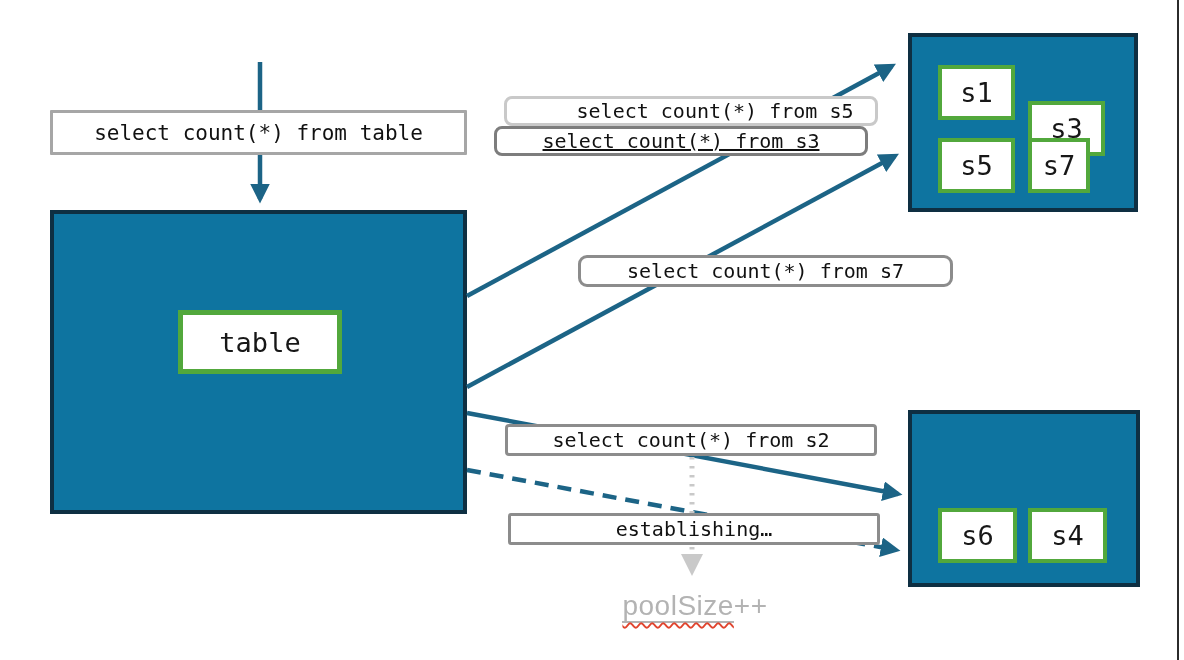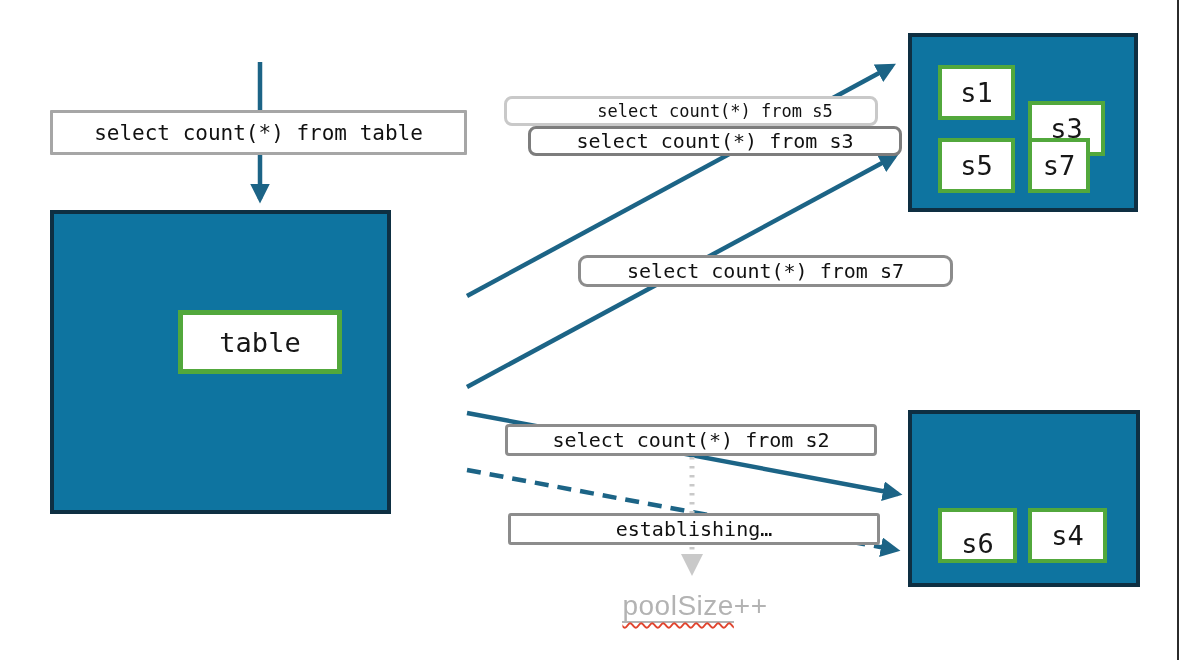--- a/index.html
+++ b/index.html
@@ -18,22 +18,22 @@
     font-size:27px;color:#171717;
   }
   .tile.big-border{border-width:5px;}
   
   .qlabel{
     position:absolute;background:#ffffff;box-sizing:border-box;
     display:flex;align-items:center;justify-content:center;
     color:#111;z-index:3;
   }
   .q-table{left:50px;top:110px;width:417px;height:45px;border:3px solid var(--label-border-mid);border-radius:1px;font-size:21px;}
-  .q-s5{left:504px;top:96px;width:374px;height:30px;border:3px solid var(--label-border-light);border-radius:8px;font-size:17px;padding-left:48px;}
-  .q-s3{left:528px;top:126px;width:374px;height:30px;border:3px solid var(--label-border-dark);border-radius:8px;font-size:20px;}
+  .q-s5{left:504px;top:96px;width:374px;height:30px;border:3px solid var(--label-border-light);border-radius:8px;font-size:20px;padding-left:48px;}
+  .q-s3{left:494px;top:126px;width:374px;height:30px;border:3px solid var(--label-border-dark);border-radius:8px;font-size:20px;text-decoration:underline;}
   .q-s7{left:578px;top:255px;width:375px;height:32px;border:3px solid var(--label-border-gray);border-radius:9px;font-size:20px;}
   .q-s2{left:505px;top:424px;width:372px;height:32px;border:3px solid var(--label-border-gray);border-radius:4px;font-size:20px;}
   .q-est{left:508px;top:513px;width:372px;height:32px;border:3px solid var(--label-border-gray);border-radius:3px;font-size:20px;}
   
   #arrow-layer{position:absolute;left:0;top:0;z-index:2;}
   .arrow{stroke:var(--arrow);stroke-width:4.5;fill:none;}
   .arrow-dashed{stroke-dasharray:14 9;}
   .dotted-gray{stroke:var(--dotted-arrow-gray);stroke-width:5;stroke-dasharray:2.5 6.5;fill:none;}
   .mk-teal{fill:var(--arrow);}
   .mk-gray{fill:var(--dotted-arrow-gray);}
@@ -44,21 +44,21 @@
     font-size:28px;color:var(--pool-text-gray);letter-spacing:0.5px;
   }
   #pool-size .misspelled{
     border-bottom:2px solid var(--pool-text-gray);
     text-decoration:underline wavy var(--squiggle-red);
     text-decoration-thickness:2px;text-underline-offset:7px;
   }
   
   #slide-edge{position:absolute;top:0;right:5px;width:2px;height:660px;background:var(--edge-line);z-index:1;}
   
-  #table-box{left:50px;top:210px;width:341px;height:304px;z-index:1;padding-left:44px;}
+  #table-box{left:50px;top:210px;width:417px;height:304px;z-index:1;padding-left:44px;}
   #table-tile{left:124px;top:96px;width:164px;height:64px;}
   #group-top{left:908px;top:33px;width:230px;height:179px;z-index:1;}
   #group-bottom{left:908px;top:410px;width:232px;height:177px;z-index:1;}
 </style>
 </head>
 <body>
 
 <div id="stage">
 
   <svg id="arrow-layer" width="1184" height="660" viewBox="0 0 1184 660">
@@ -93,21 +93,21 @@
     </div>
     <div class="tile" style="left:26px;top:101px;width:77px;height:55px;text-align:right;">
       <span>s5</span>
     </div>
     <div class="tile" style="left:116px;top:101px;width:62px;height:55px;">
       <span>s7</span>
     </div>
   </div>
 
   <div id="group-bottom" class="teal-box">
-    <div class="tile" style="left:26px;top:94px;width:79px;height:55px;align-items:flex-end;">
+    <div class="tile" style="left:26px;top:94px;width:79px;height:55px;">
       <span>s6</span>
     </div>
     <div class="tile" style="left:116px;top:94px;width:79px;height:55px;">
       <span>s4</span>
     </div>
   </div>
 
   <div class="qlabel q-table">
     <span>select count(*) from table</span>
   </div>

